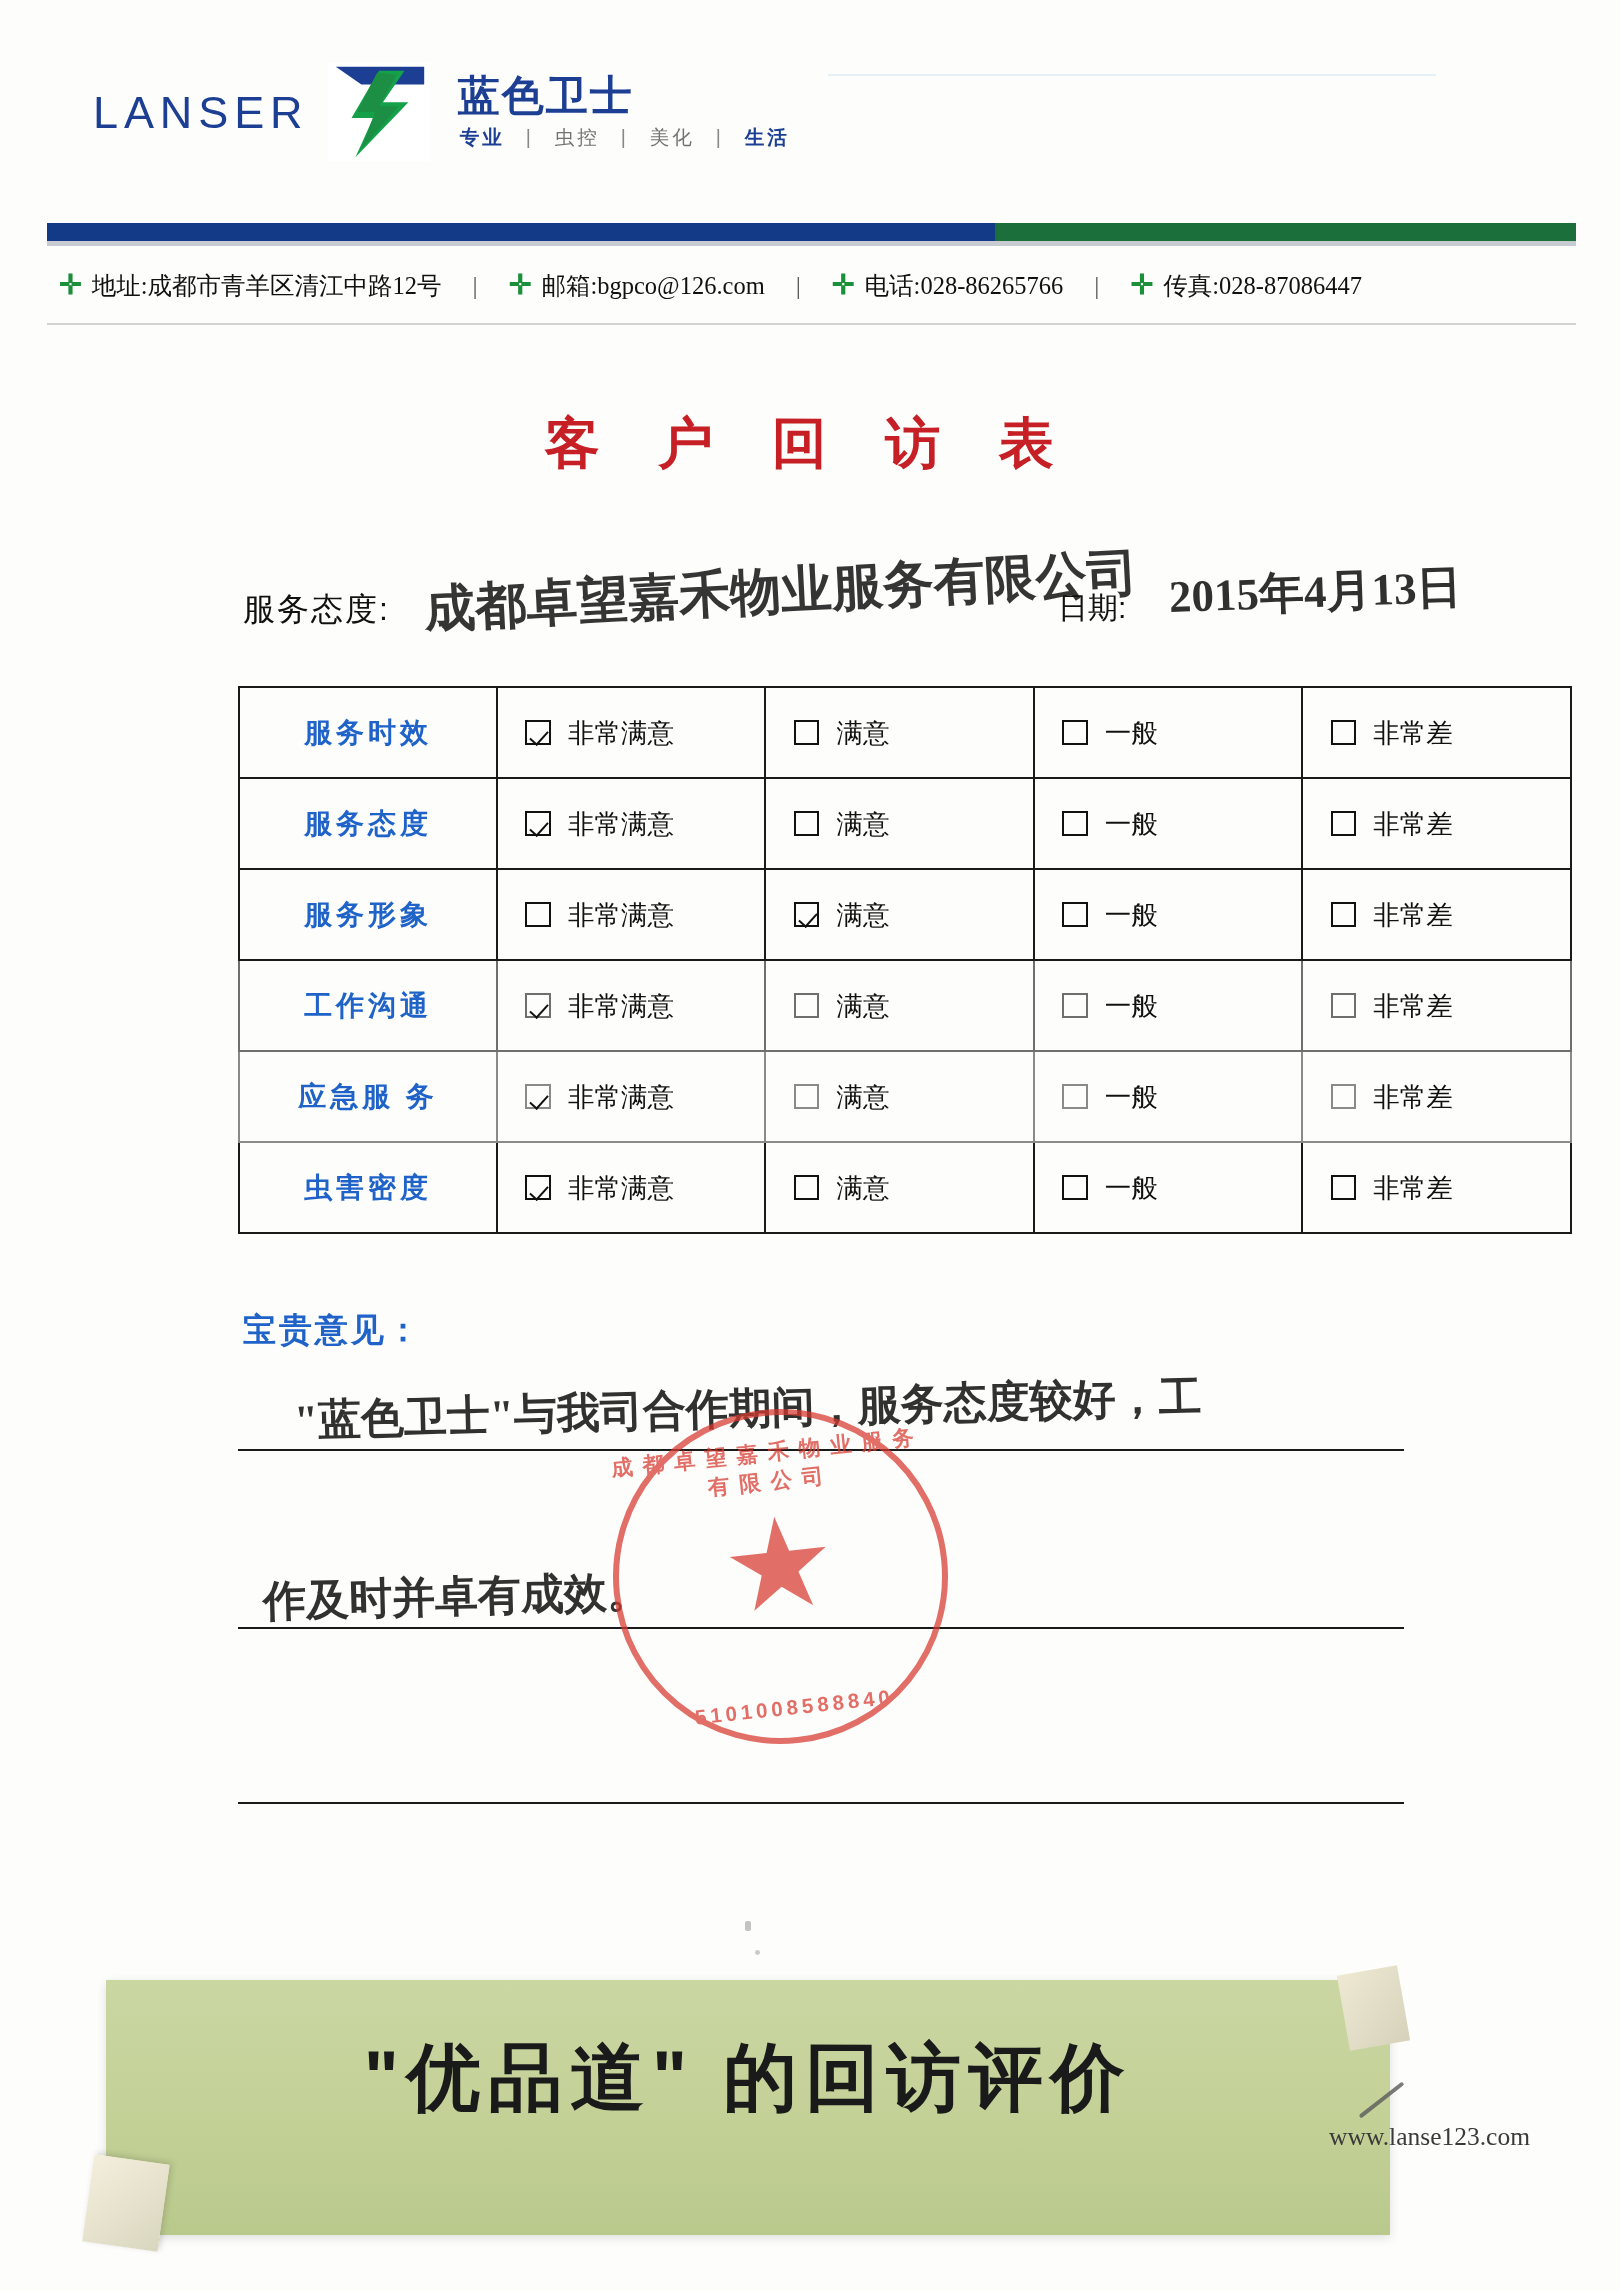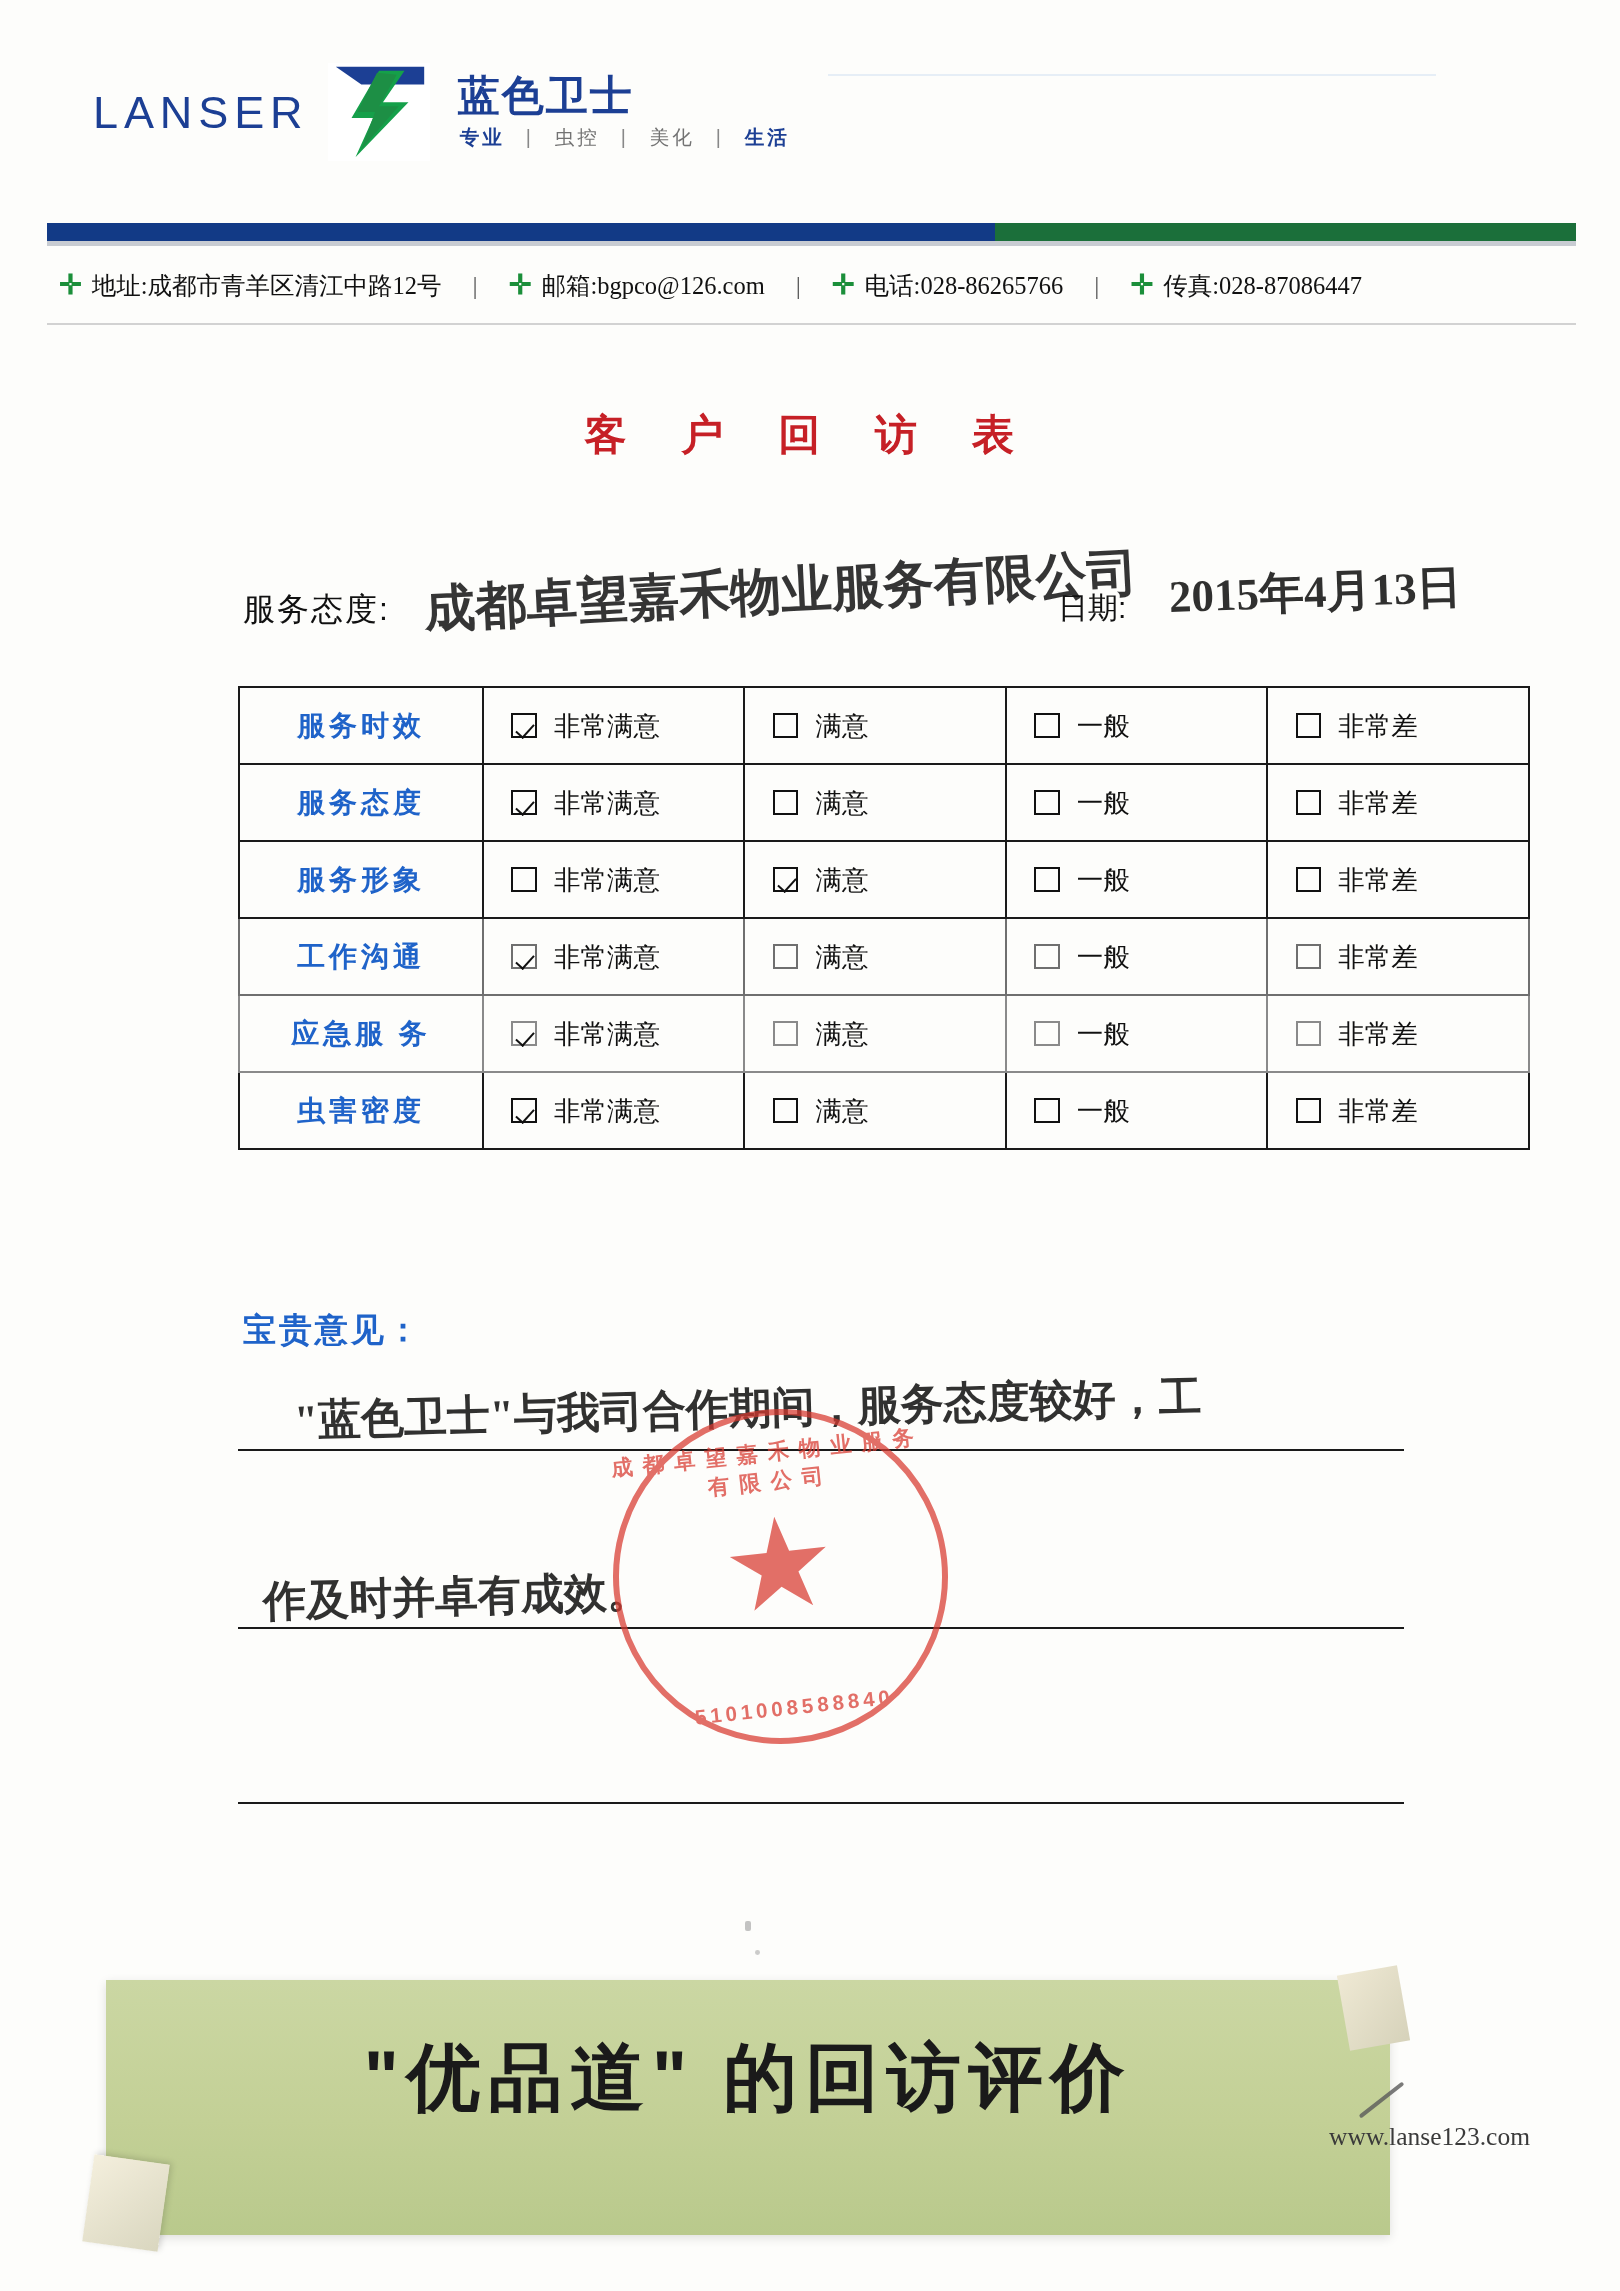--- a/index.html
+++ b/index.html
@@ -78,21 +78,21 @@
   }
 
   .hr-grey{
     position:absolute;left:47px;top:323px;width:1529px;height:2px;background:#d2d2d2;
   }
 
   
   .doc-title{
     position:absolute;left:0;top:407px;width:1620px;text-align:center;
     font-family:"Liberation Sans", sans-serif;
-    font-weight:bold;font-size:42px;letter-spacing:21.6px;color:#c62026;
+    font-weight:bold;font-size:55px;letter-spacing:21.6px;color:#c62026;
   }
 
   
   .cust-row{
     position:absolute;left:243px;top:580px;width:1157px;height:59px;
   }
   .cust-label{
     position:absolute;left:0;top:7.8px;font-size:32px;letter-spacing:2px;color:#111;
     font-family:"Liberation Sans", sans-serif;
   }
@@ -120,21 +120,21 @@
   .tbl{
     position:absolute;left:238px;top:686px;width:1166px;
     border-collapse:collapse;
     table-layout:fixed;
   }
   .tbl td{
     border:2px solid #1a1a1a;
     height:73px;
     font-size:26.5px;
     font-family:"Liberation Sans", sans-serif;
-    padding:1px;
+    padding:8px;
     vertical-align:middle;
     margin-top:44px;
   }
   .tbl td.cat{
     width:240px;text-align:center;color:#1f63c9;font-weight:bold;letter-spacing:3.9px;font-size:28px;
   }
   .tbl td.opt{
     width:231px;padding-left:27.4px;color:#111;
   }
   .opt-inner{display:flex;align-items:center;gap:17px;}

